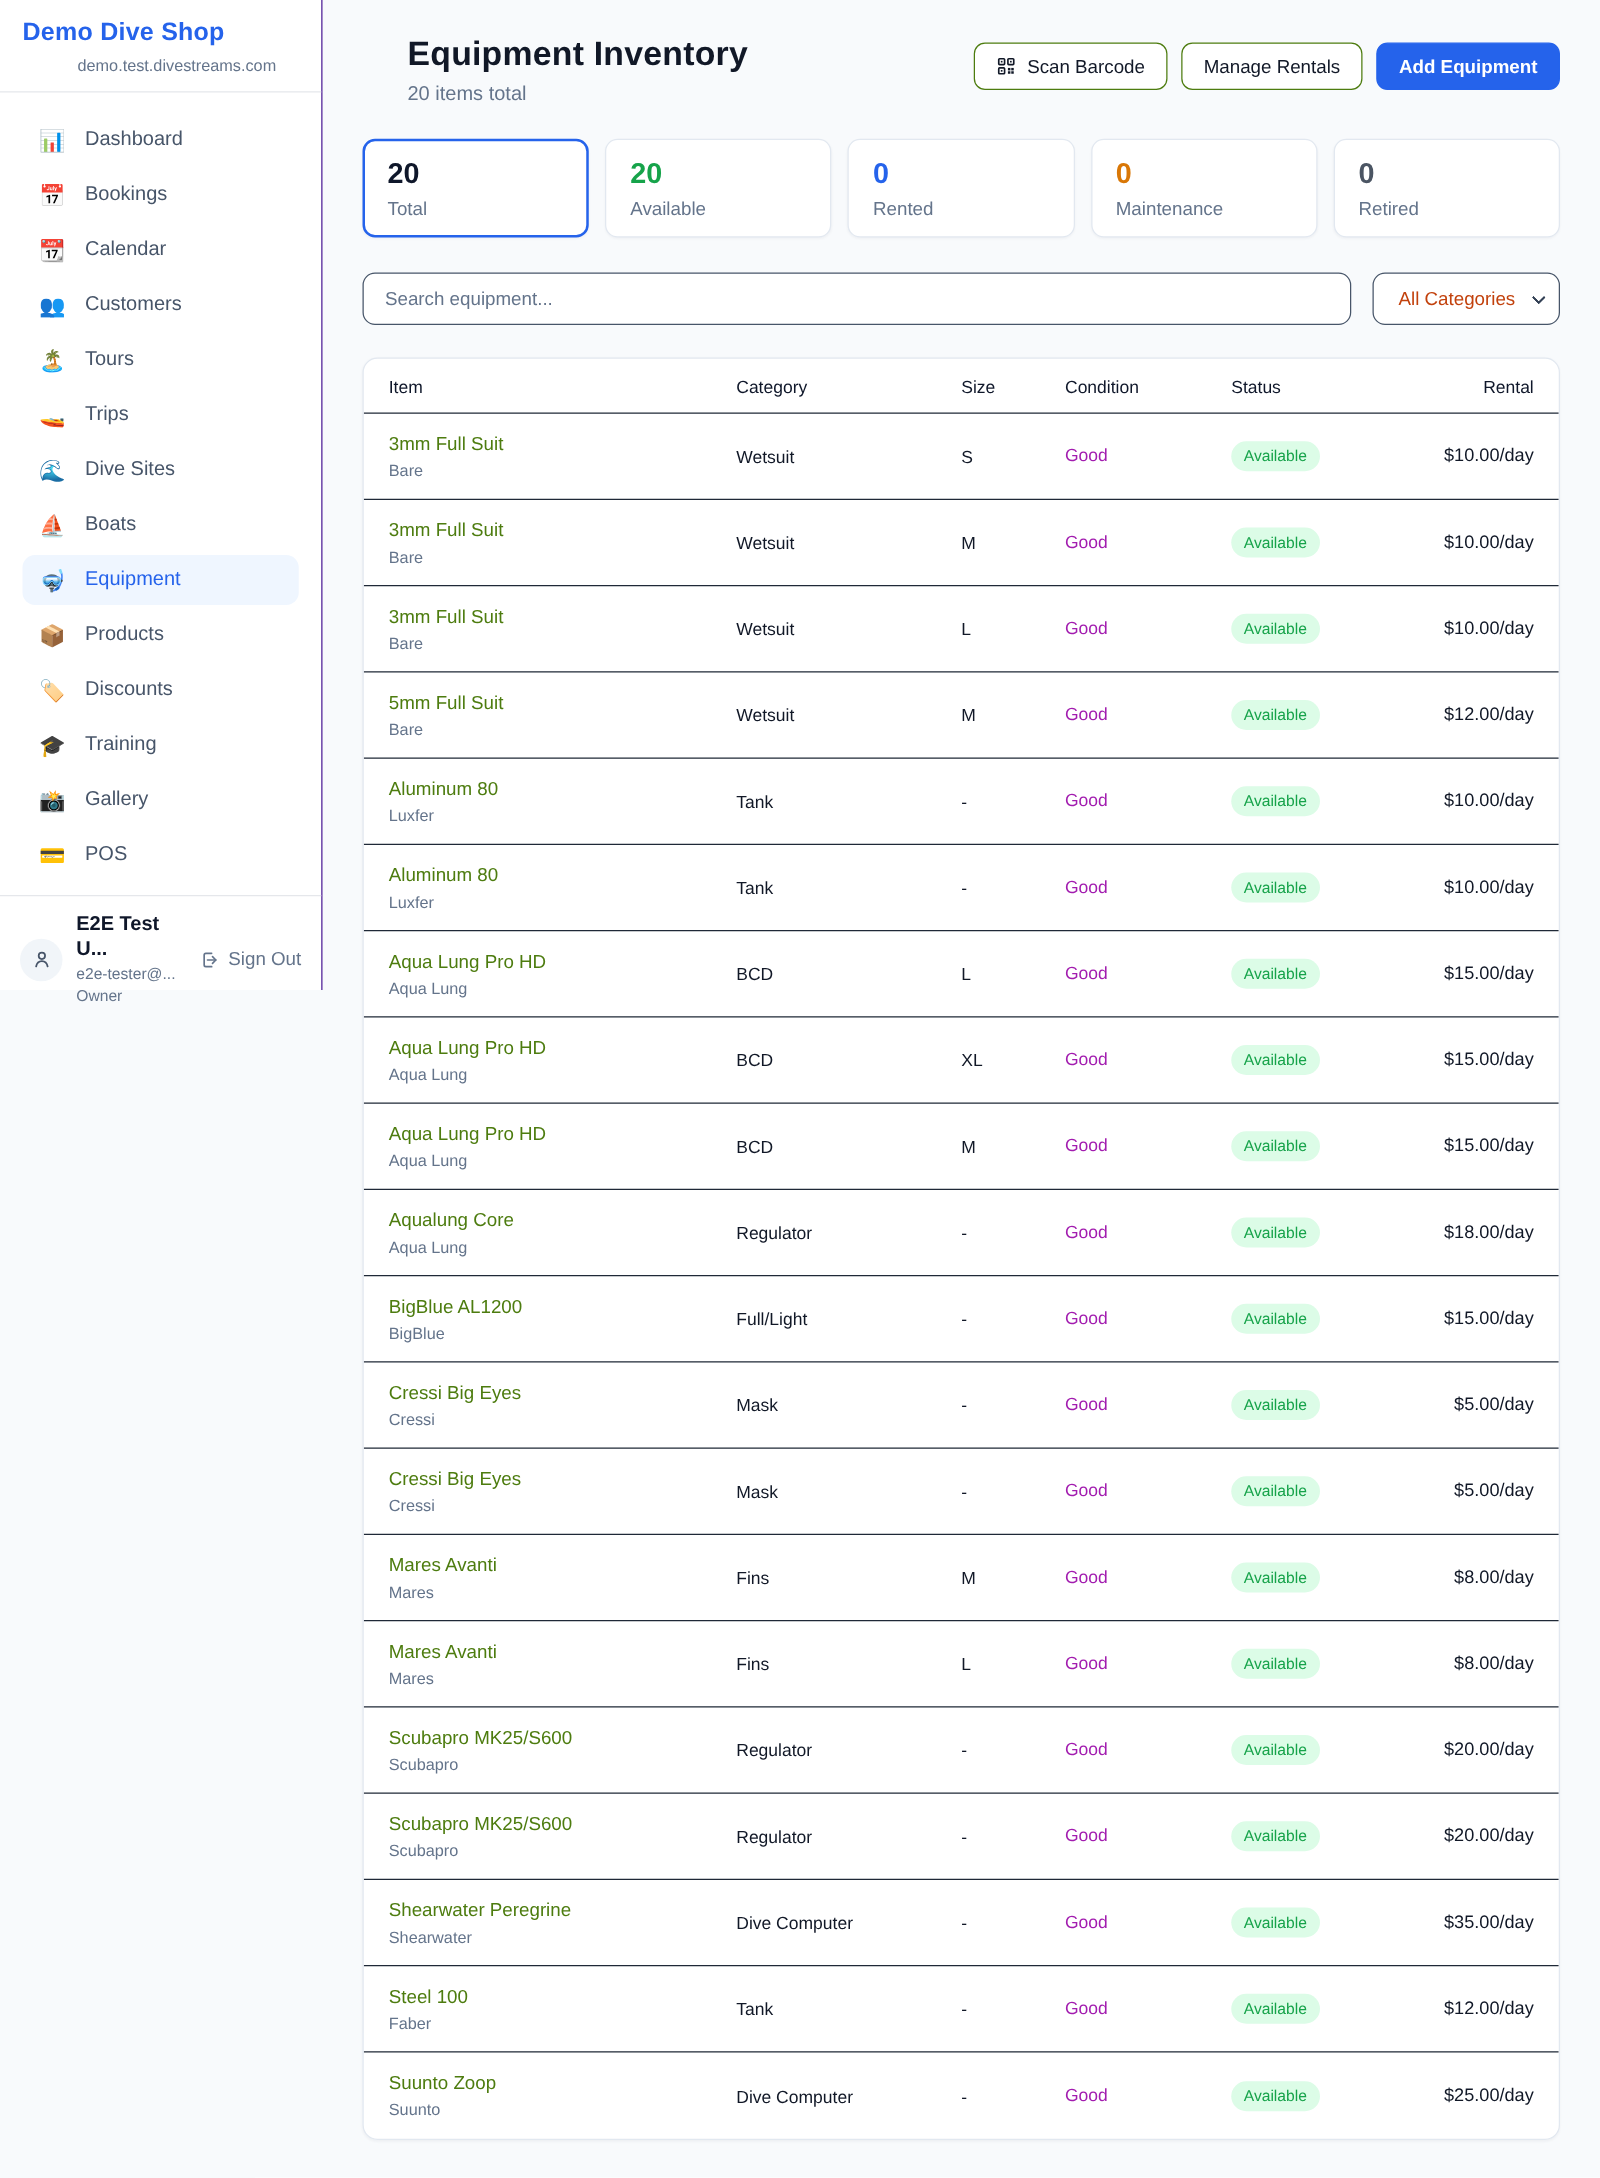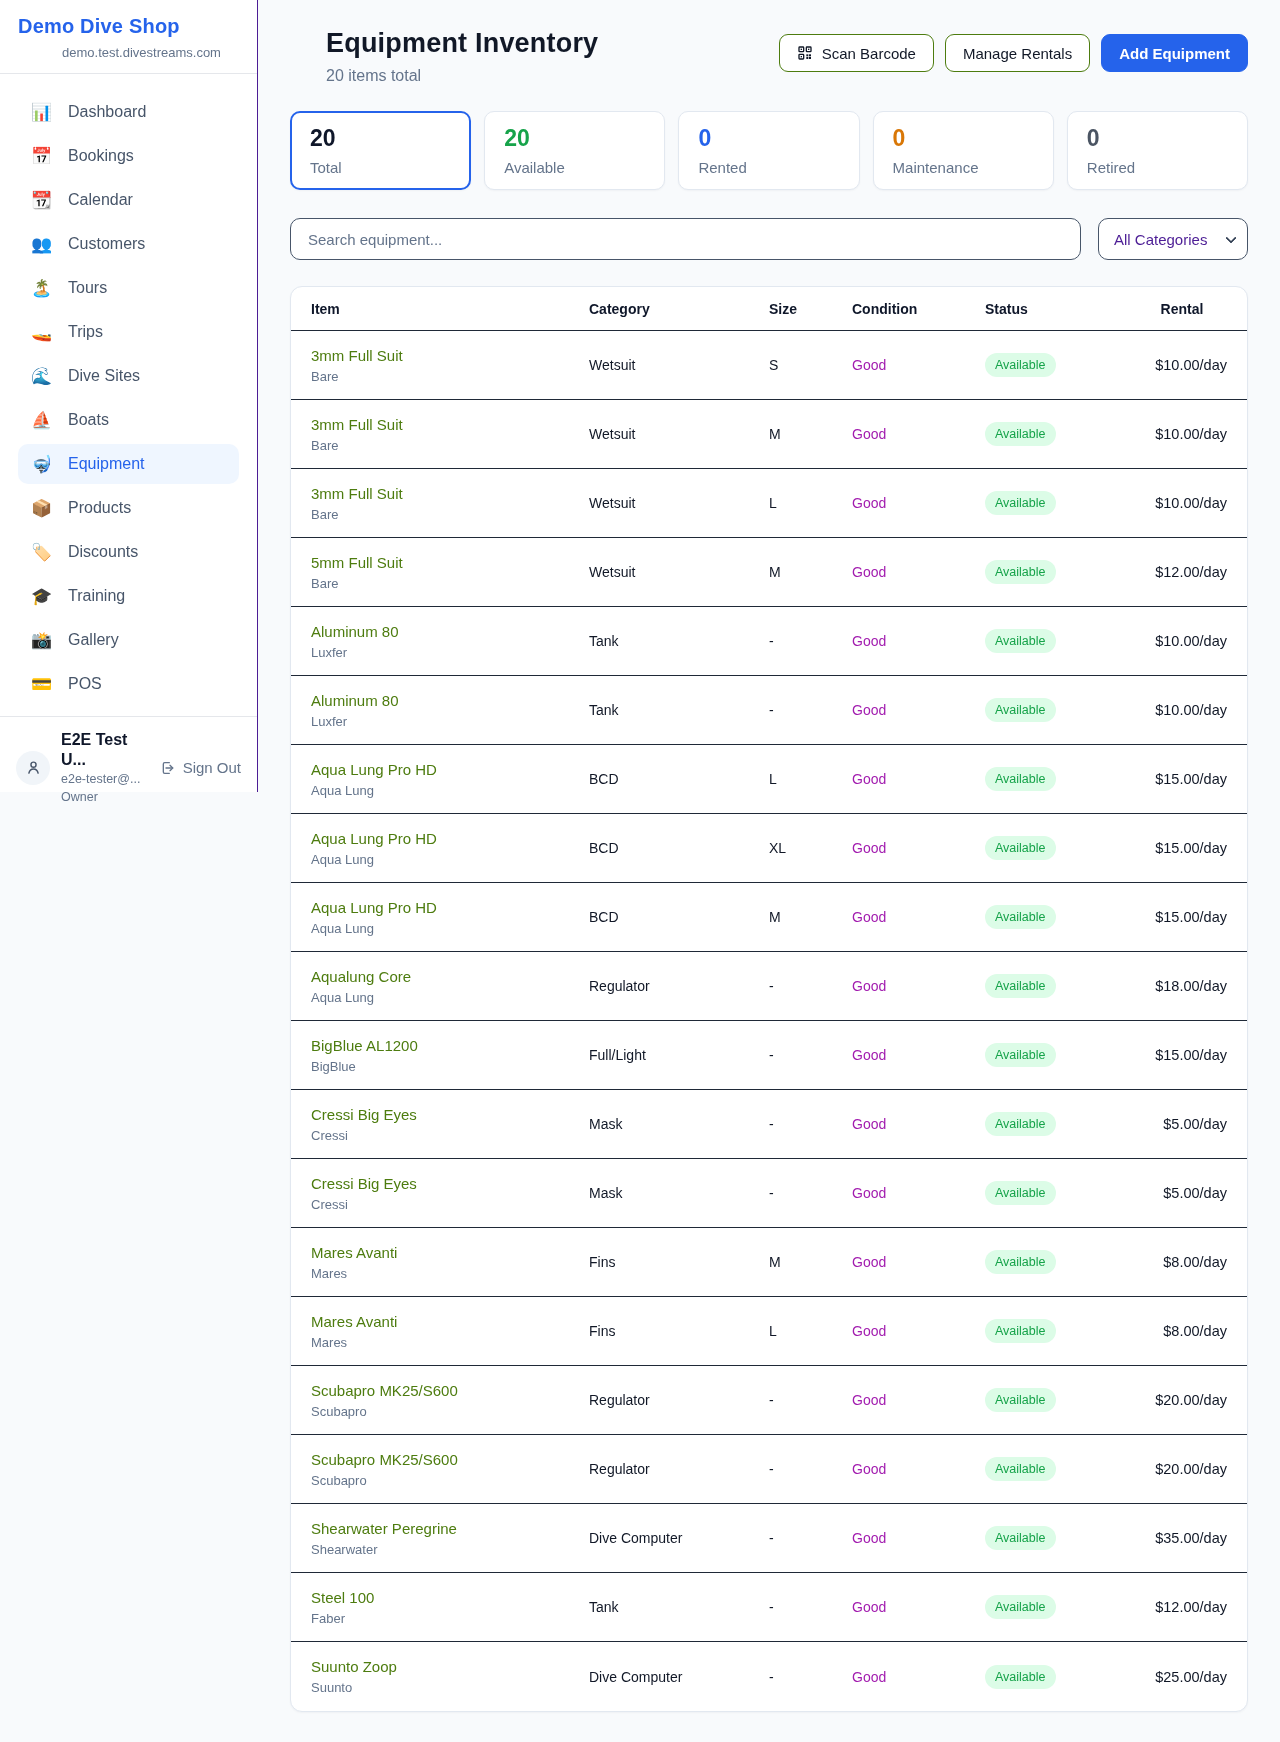--- a/index.html
+++ b/index.html
@@ -70,47 +70,47 @@
 
   .filter-row { display:flex; gap:17px; margin-top:28px; }
   .search-input {
     flex:1; height:42px; border:1px solid #475569; border-radius:10px;
     padding:0 17px; font-size:15px; font-family:inherit; background:#fff; color:#0f172a; outline:none;
   }
   .search-input::placeholder { color:#64748b; }
   .select-wrap { position:relative; width:150px; flex:none; }
   .select-wrap select {
     width:100%; height:42px; border:1px solid #475569; border-radius:10px;
-    background:#fff; font-size:15px; font-family:inherit; color:#4c1d95;
-    padding:0 30px 0 15px; appearance:none; -webkit-appearance:none; cursor:pointer;
+    background:#fff; font-size:15px; font-family:inherit; color:#c2410c;
+    padding:0 30px 0 15px; appearance:none; -webkit-appearance:none; cursor:pointer;text-align:center;
   }
   .select-chevron {
     position:absolute; right:13px; top:16px; width:8px; height:8px; pointer-events:none;
     border-right:2px solid #334155; border-bottom:2px solid #334155; transform:rotate(45deg); border-radius:1px;
   }
 
   
   .table-card {
     background:#ffffff; border:1px solid #e2e8f0; border-radius:12px;
     margin-top:26px; overflow:hidden; box-shadow:0 1px 2px rgba(15,23,42,.04);
   }
   .tgrid { display:grid; grid-template-columns:278px 180px 83px 133px 152px 1fr; align-items:center; padding:0 20px; }
-  .thead { height:44px; border-bottom:1px solid #1f2937; font-size:14px; font-weight:bold; color:#0f172a; }
+  .thead { height:44px; border-bottom:1px solid #1f2937; font-size:14px; font-weight:normal; color:#0f172a; }
   .trow { height:69px; border-bottom:1px solid #1f2937; }
   .trow:last-child { border-bottom:none; }
   .item-name { color:#4d7c0f; font-size:15px; font-weight:normal; cursor:pointer; }
   .item-brand { color:#64748b; font-size:13px; margin-top:5px; }
   .cell { font-size:14px; color:#111827; }
   .good-link { color:#a21caf; font-size:14px; cursor:pointer; }
   .badge {
     display:inline-block; background:#dcfce7; color:#16a34a;
     font-size:12.5px; padding:5px 10px; border-radius:999px;
   }
   .rental-cell { text-align:right; font-size:14.5px; color:#111827; }
-  .col-right { text-align:center; }
+  .col-right { text-align:right; }
 </style>
 </head>
 <body>
 
 <div class="layout">
 
   <aside class="sidebar">
     <div class="brand">
       <div class="brand-name">Demo Dive Shop</div>
       <div class="brand-domain">demo.test.divestreams.com</div>

